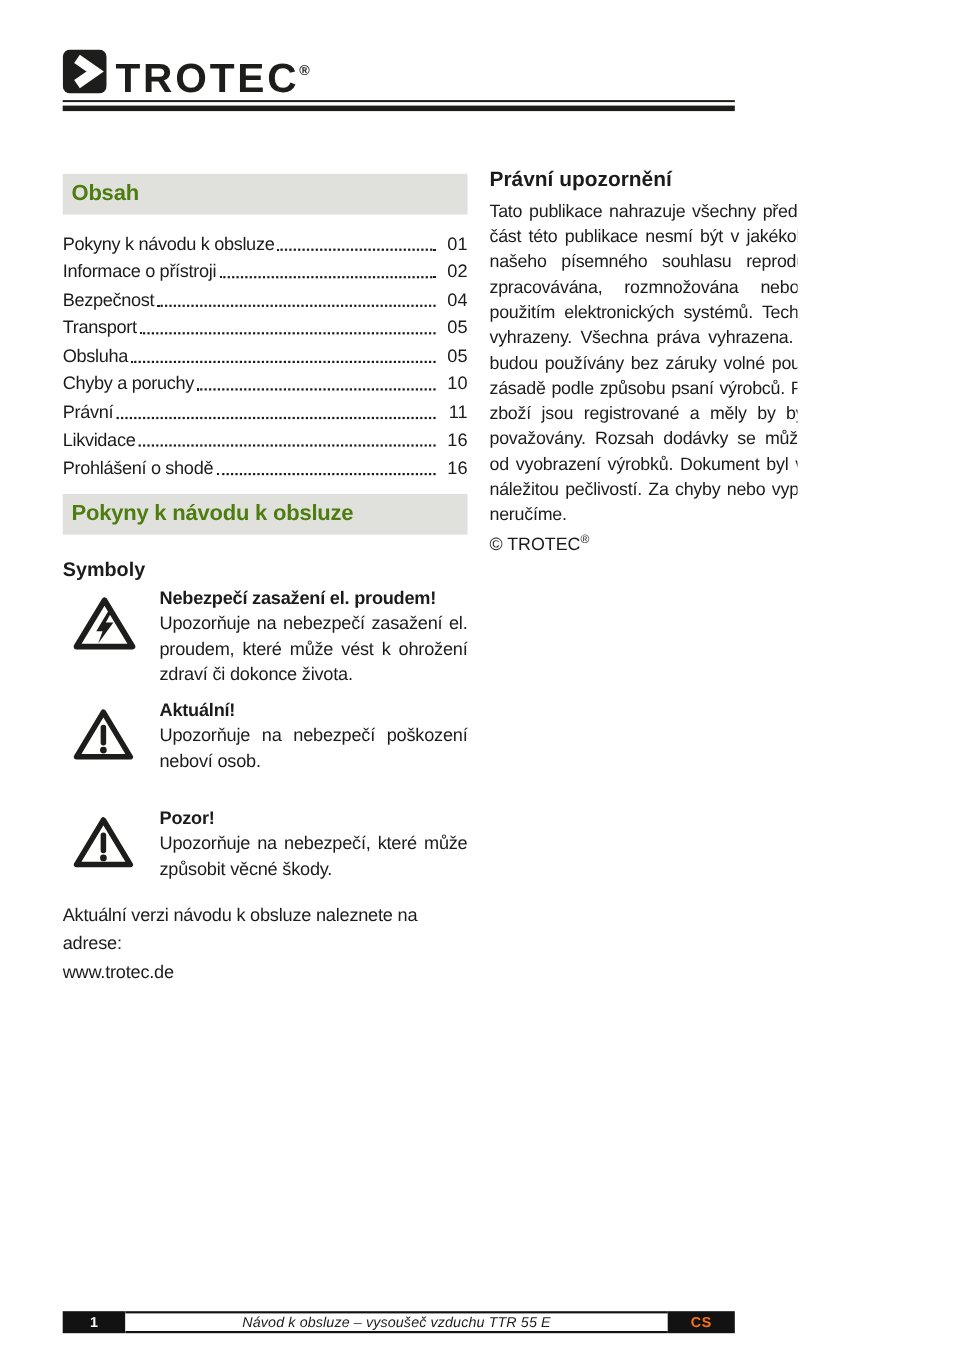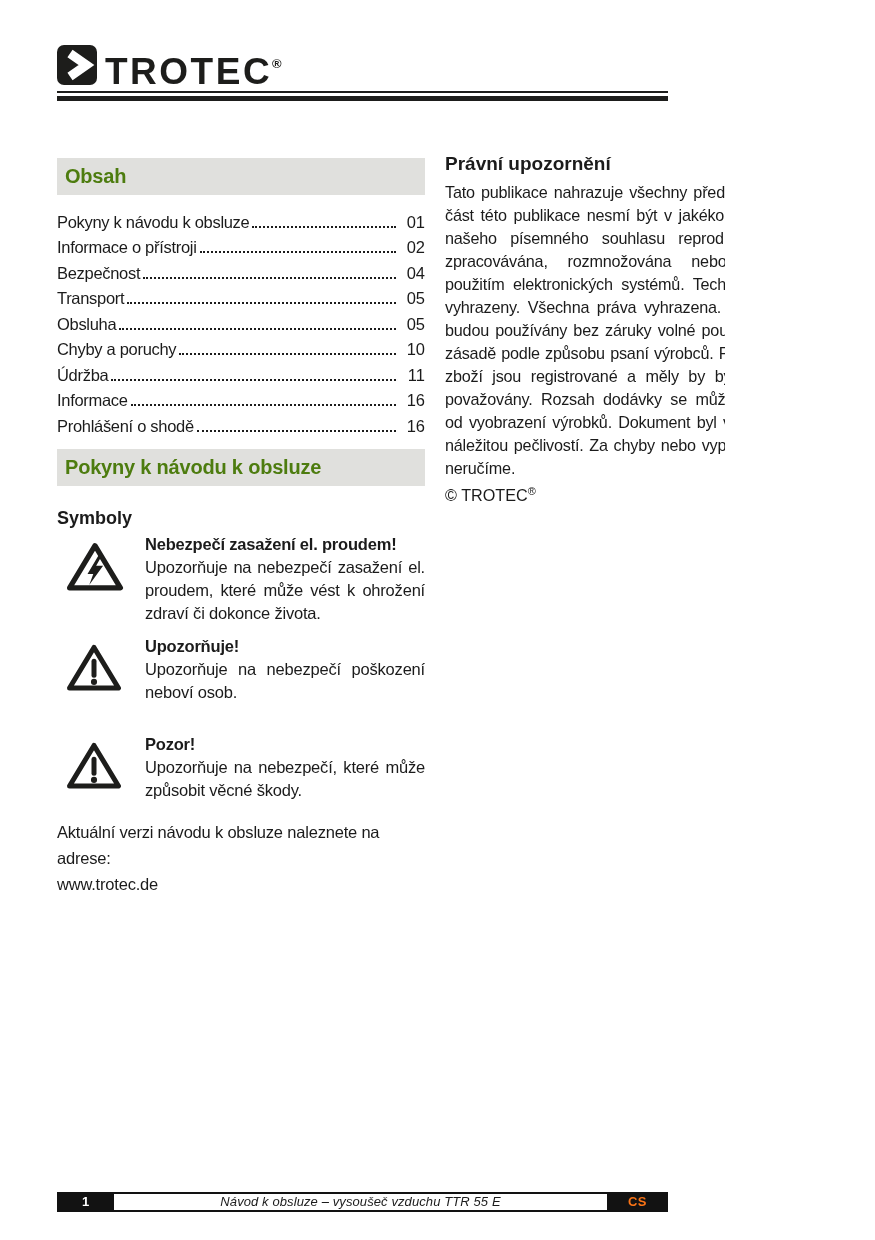--- a/index.html
+++ b/index.html
@@ -146,26 +146,26 @@
             <span class="toc-label">Obsluha</span>
             <span class="toc-dots"></span>
             <span class="toc-page">05</span>
           </div>
           <div class="toc-row">
             <span class="toc-label">Chyby a poruchy</span>
             <span class="toc-dots"></span>
             <span class="toc-page">10</span>
           </div>
           <div class="toc-row">
-            <span class="toc-label">Údržba</span>
+            <span class="toc-label">Právní</span>
             <span class="toc-dots"></span>
             <span class="toc-page">11</span>
           </div>
           <div class="toc-row">
-            <span class="toc-label">Informace</span>
+            <span class="toc-label">Likvidace</span>
             <span class="toc-dots"></span>
             <span class="toc-page">16</span>
           </div>
           <div class="toc-row">
             <span class="toc-label">Prohlášení o shodě</span>
             <span class="toc-dots"></span>
             <span class="toc-page">16</span>
           </div>
         </nav>
 
@@ -190,21 +190,21 @@
 
         <div class="symbol-row second">
           <div class="symbol-icon-cell">
             <svg width="56" height="50" viewBox="0 0 100 90" aria-hidden="true">
               <polygon points="50,8 94,81 6,81" fill="#ffffff" stroke="#1d1d1b" stroke-width="9" stroke-linejoin="round"></polygon>
               <line x1="50" y1="33" x2="50" y2="58" stroke="#1d1d1b" stroke-width="9" stroke-linecap="round"></line>
               <circle cx="50" cy="70" r="5.5" fill="#1d1d1b"></circle>
             </svg>
           </div>
           <div class="symbol-body">
-            <div class="symbol-title">Upozorňuje!</div>
+            <div class="symbol-title">Aktuální!</div>
             <p class="symbol-text">Upozorňuje na nebezpečí poškození nebo­ví osob.</p>
           </div>
         </div>
 
         <div class="symbol-row third">
           <div class="symbol-icon-cell">
             <svg width="56" height="50" viewBox="0 0 100 90" aria-hidden="true">
               <polygon points="50,8 94,81 6,81" fill="#ffffff" stroke="#1d1d1b" stroke-width="9" stroke-linejoin="round"></polygon>
               <line x1="50" y1="33" x2="50" y2="58" stroke="#1d1d1b" stroke-width="9" stroke-linecap="round"></line>
               <circle cx="50" cy="70" r="5.5" fill="#1d1d1b"></circle>

